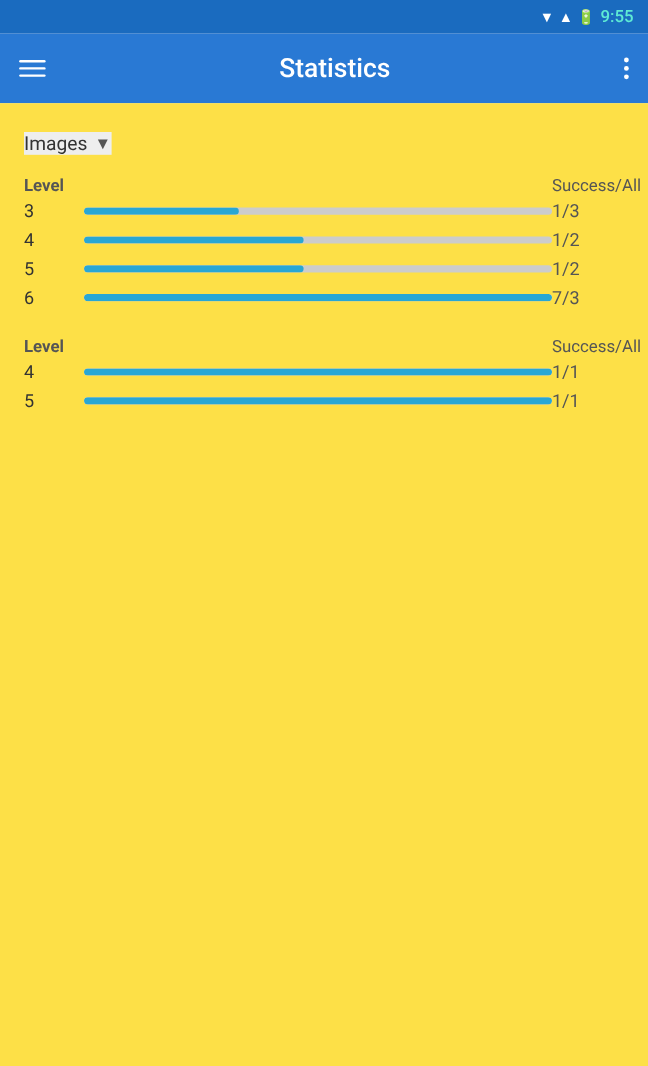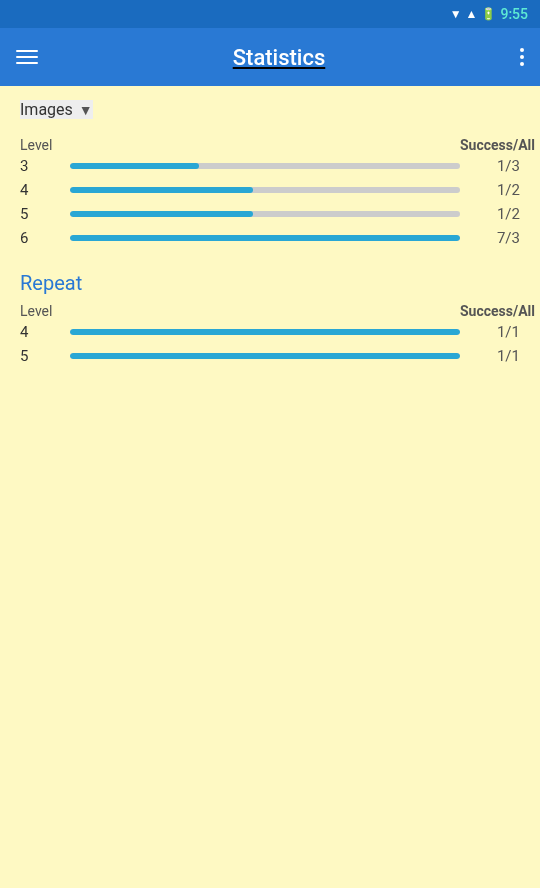--- a/index.html
+++ b/index.html
@@ -39,21 +39,20 @@
     }
 
     
     .app-bar {
       background: #2979d4;
       height: 58px;
       display: flex;
       align-items: center;
       padding: 0 16px;
       gap: 16px;
-      text-decoration: underline;
     }
     .hamburger-icon {
       color: white;
       font-size: 22px;
       cursor: pointer;
       display: flex;
       flex-direction: column;
       gap: 4px;
       justify-content: center;
     }
@@ -83,22 +82,22 @@
     .more-icon span {
       display: block;
       width: 4px;
       height: 4px;
       background: white;
       border-radius: 50%;
     }
 
     
     .content {
-      background: #fef9c3;
-      padding: 14px 20px;
+      background: #fde047;
+      padding: 24px 20px;
       height: calc(888px - 86px);
       overflow-y: auto;
     }
 
     
     .dropdown-row {
       display: flex;
       align-items: center;
       margin-bottom: 18px;
     }
@@ -135,31 +134,31 @@
     }
     .table-header {
       display: flex;
       align-items: center;
       margin-bottom: 4px;
     }
     .col-level {
       width: 50px;
       font-size: 14px;
       color: #555;
-      font-weight: 400;
+      font-weight: 700;
     }
     .col-bar {
       flex: 1;
     }
     .col-score {
       width: 60px;
       text-align: right;
       font-size: 14px;
       color: #555;
-      font-weight: 700;
+      font-weight: 400;
     }
 
     .table-row-data {
       display: flex;
       align-items: center;
       margin-bottom: 6px;
     }
     .level-num {
       width: 50px;
       font-size: 15px;
@@ -173,21 +172,20 @@
       overflow: hidden;
       position: relative;
     }
     .bar-fill {
       height: 100%;
       background: #29a7d4;
       border-radius: 3px;
     }
     .score-text {
       width: 60px;
-      text-align: right;
       font-size: 15px;
       color: #555;
     }
   </style>
 </head>
 <body>
 
 <div class="status-bar">
   <div class="status-icons">
     <span class="wifi-icon">▼</span>
@@ -253,21 +251,20 @@
         <div class="table-row-data">
       <div class="level-num">6</div>
       <div class="bar-container">
         <div class="bar-fill" style="width:100%"></div>
       </div>
       <div class="score-text">7/3</div>
     </div>
       </div>
   </div>
 
-  <div class="section-title">Repeat</div>
 
   <div class="stats-table">
     <div class="table-header">
       <div class="col-level">Level</div>
       <div class="col-bar"></div>
       <div class="col-score">Success/All</div>
     </div>
 
     <div id="repeat-rows">
         <div class="table-row-data">

